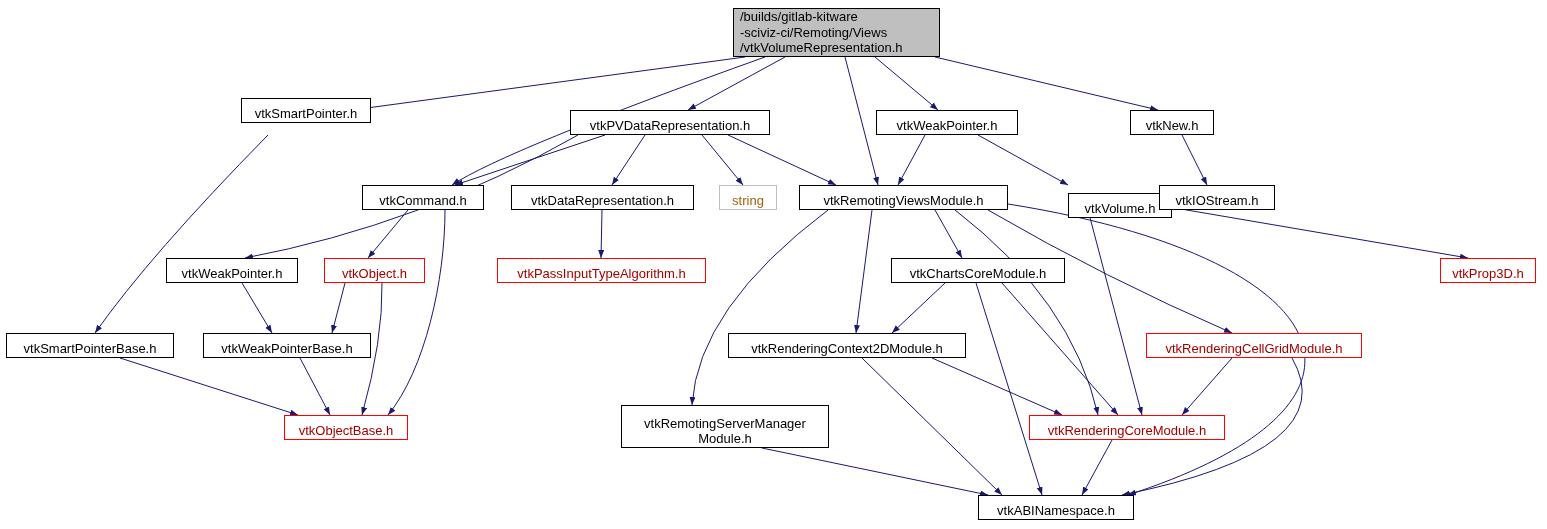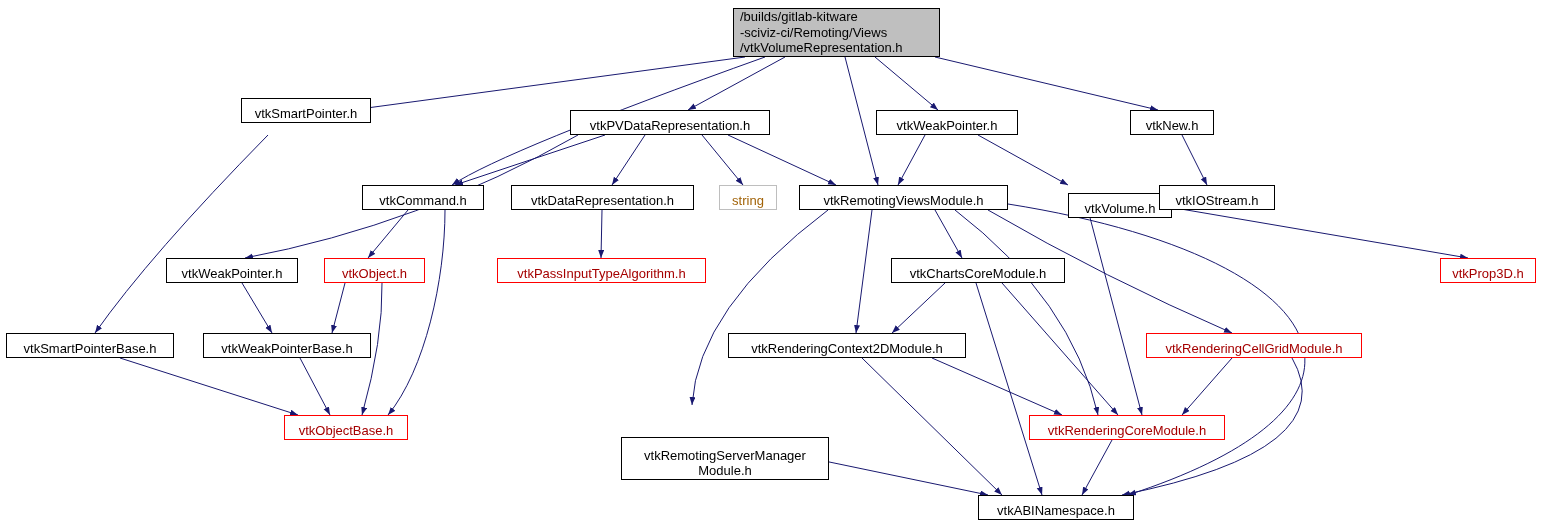--- a/index.html
+++ b/index.html
@@ -127,21 +127,21 @@
       </div>
       <div class="node normal" style="left: 203px; top: 333px; width: 168px; height: 25px;">
         <div class="lbl">vtkWeakPointerBase.h</div>
       </div>
       <div class="node normal" style="left: 728px; top: 333px; width: 238px; height: 25px;">
         <div class="lbl">vtkRenderingContext2DModule.h</div>
       </div>
       <div class="node truncated" style="left: 1146px; top: 333px; width: 216px; height: 25px;">
         <div class="lbl">vtkRenderingCellGridModule.h</div>
       </div>
-      <div class="node normal" style="left: 621px; top: 405px; width: 208px; height: 43px; margin-top: 32px;">
+      <div class="node normal" style="left: 621px; top: 405px; width: 208px; height: 43px;">
         <div class="lbl">vtkRemotingServerManager</div>
         <div class="lbl">Module.h</div>
       </div>
       <div class="node truncated" style="left: 284px; top: 415px; width: 124px; height: 25px;">
         <div class="lbl">vtkObjectBase.h</div>
       </div>
       <div class="node truncated" style="left: 1029px; top: 415px; width: 196px; height: 25px;">
         <div class="lbl">vtkRenderingCoreModule.h</div>
       </div>
       <div class="node normal" style="left: 978px; top: 495px; width: 156px; height: 25px;">

